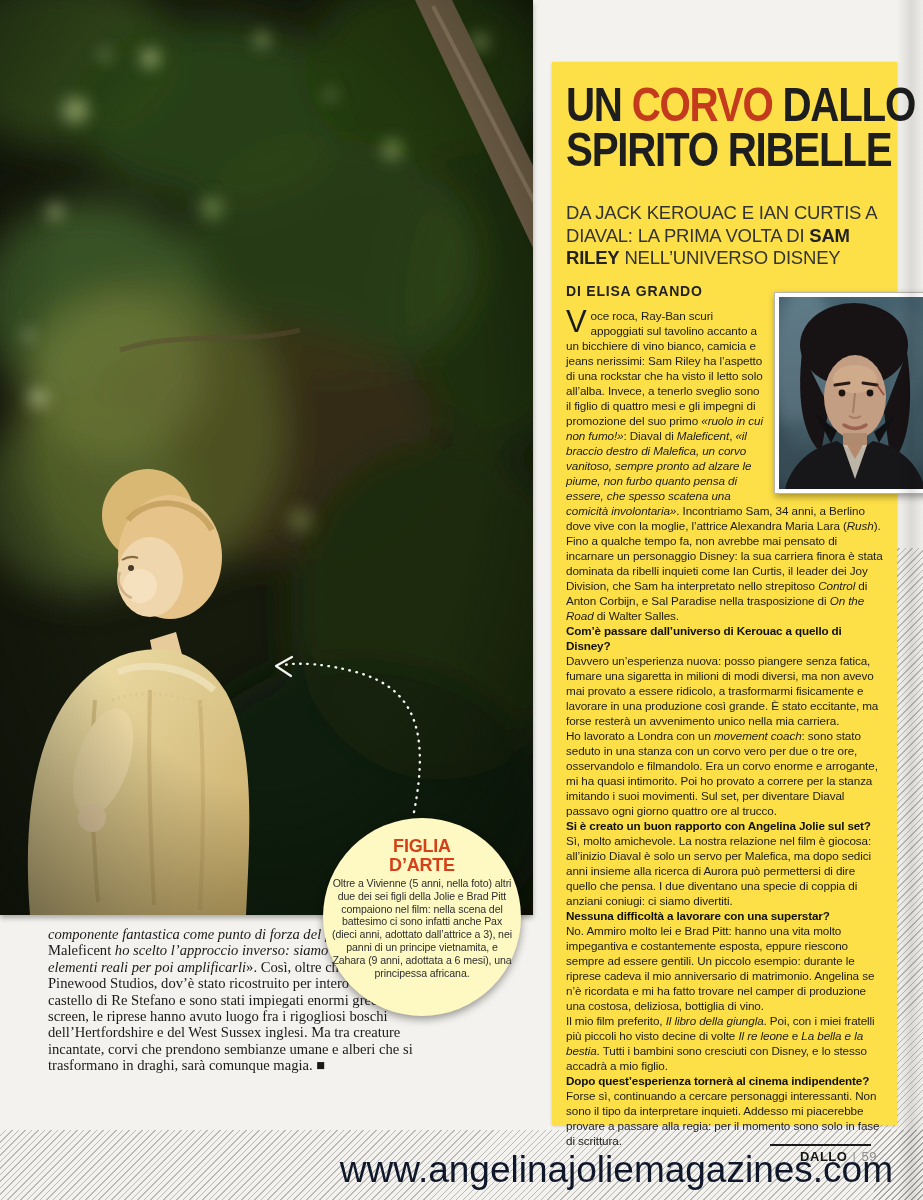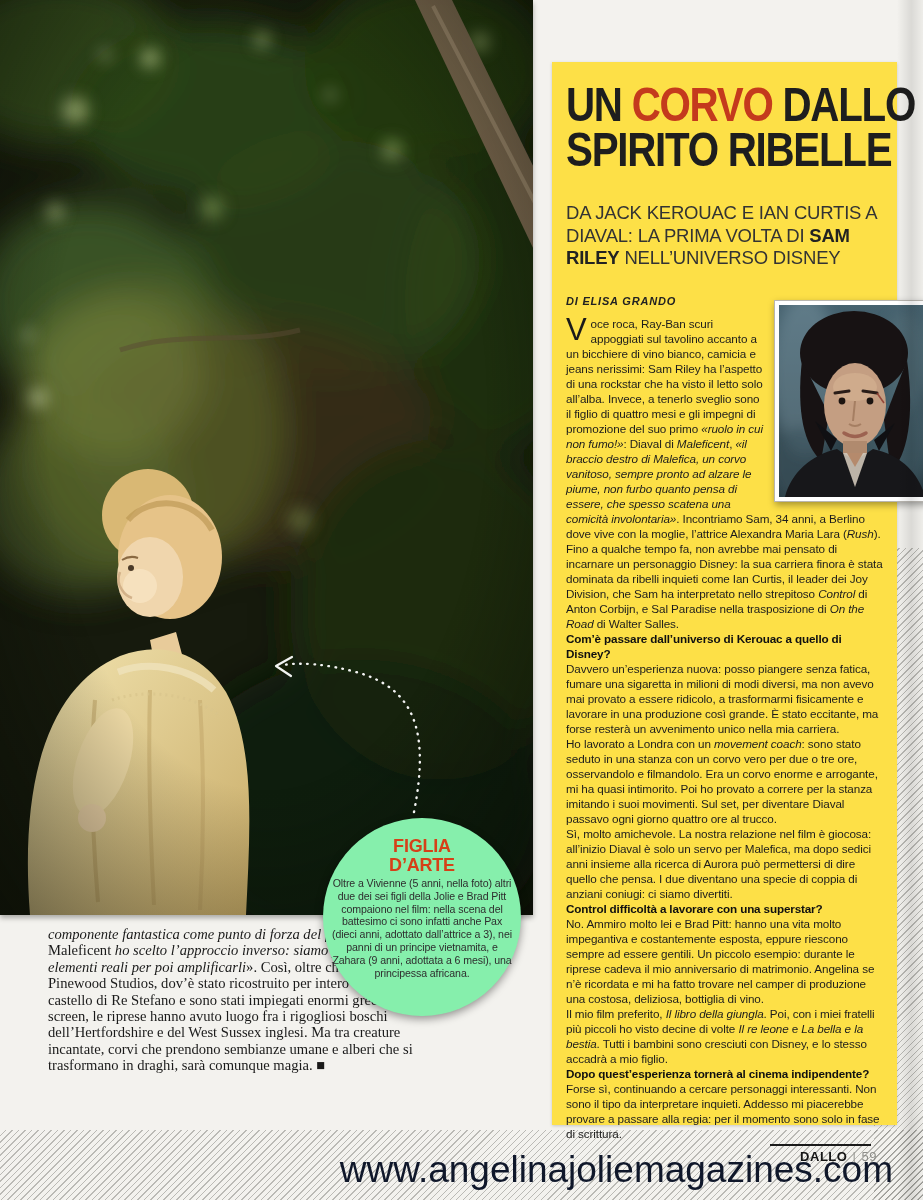--- a/index.html
+++ b/index.html
@@ -19,40 +19,40 @@
 
   .headline{color:#1e1e1e;font-weight:700;font-size:48px;line-height:45px;
     letter-spacing:-1.5px;transform:scaleX(.84);transform-origin:0 0;
     white-space:nowrap;}
   .headline .hl-red{color:#c43a1d;}
 
   .standfirst{margin-top:30px;font-size:18.5px;line-height:22.5px;color:#333;
     letter-spacing:-.2px;}
   .standfirst .r-b{font-weight:700;color:#222;}
 
-  .byline{margin-top:25px;font-size:11px;font-weight:700;color:#222;
-    letter-spacing:.8px;font-style:italic;}
+  .byline{margin-top:13px;font-size:14px;font-weight:700;color:#222;
+    letter-spacing:.8px;}
 
   .article-body{margin-top:9px;font-size:11.7px;line-height:15px;color:#1c1c1c;
     letter-spacing:-.1px;text-align:left;}
   .para{margin:0;}
   .para.q{font-weight:700;color:#101010;letter-spacing:-.15px;}
   .r-i{font-style:italic;}
   .r-b{font-weight:700;}
   .r-dc{float:left;font-size:31px;line-height:25px;padding:1px 4px 0 0;color:#1a1a1a;}
 
   
   .sam-frame{float:right;width:146px;height:192px;background:#fff;padding:4px;
     border:1px solid #b9b6b0;margin:-16px -47px 6px 10px;
     box-shadow:1px 3px 7px rgba(0,0,0,.35);}
   .sam-frame svg{display:block;}
 
   
   .callout{left:323px;top:818px;width:198px;height:198px;border-radius:50%;
-    background:#86efac;z-index:5;text-align:center;
+    background:#fef9c3;z-index:5;text-align:center;
     box-shadow:0 3px 9px rgba(0,0,0,.4);}
   .callout-title{margin:19px auto 3px auto;width:110px;font-size:18px;
     line-height:18.5px;font-weight:700;color:#d64018;letter-spacing:-.2px;}
   .callout-body{font-size:10.6px;line-height:12.8px;color:#2e2e2e;
     padding:0 9px;letter-spacing:-.1px;}
 
   
   .left-col{left:48px;top:926px;width:374px;z-index:2;
     font-family:"Liberation Serif",serif;font-size:14.6px;line-height:16.4px;
     color:#1a1a1a;text-align:left;}
@@ -208,22 +208,23 @@
           <path d="M100 146 L 116 118 L 95 135 Z" fill="#101013"></path>
           <path d="M64 148 L 76 182 L 88 148 Z" fill="#cfc5b8" opacity=".9"></path>
           <path d="M68 148 L 76 162 L 84 148 Z" fill="#b58a6c"></path>
         </svg>
       </div>
       <div>
           <p class="para intro"><span class="r-dc">V</span><span class="r-n">oce roca, Ray-Ban scuri appoggiati sul tavolino accanto a un bicchiere di vino bianco, camicia e jeans nerissimi: Sam Riley ha l’aspetto di una rockstar che ha visto il letto solo all’alba. Invece, a tenerlo sveglio sono il figlio di quattro mesi e gli impegni di promozione del suo primo </span><span class="r-i">«ruolo in cui non fumo!»</span><span class="r-n">: Diaval di </span><span class="r-i">Maleficent</span><span class="r-n">, </span><span class="r-i">«il braccio destro di Malefica, un corvo vanitoso, sempre pronto ad alzare le piume, non furbo quanto pensa di essere, che spesso scatena una comicità involontaria»</span><span class="r-n">. Incontriamo Sam, 34 anni, a Berlino dove vive con la moglie, l’attrice Alexandra Maria Lara (</span><span class="r-i">Rush</span><span class="r-n">). Fino a qualche tempo fa, non avrebbe mai pensato di incarnare un personaggio Disney: la sua carriera finora è stata dominata da ribelli inquieti come Ian Curtis, il leader dei Joy Division, che Sam ha interpretato nello strepitoso </span><span class="r-i">Control</span><span class="r-n"> di Anton Corbijn, e Sal Paradise nella trasposizione di </span><span class="r-i">On the Road</span><span class="r-n"> di Walter Salles.</span></p>
           <p class="para q"><span class="r-n">Com’è passare dall’universo di Kerouac a quello di Disney?</span></p>
           <p class="para a"><span class="r-n">Davvero un’esperienza nuova: posso piangere senza fatica, fumare una sigaretta in milioni di modi diversi, ma non avevo mai provato a essere ridicolo, a trasformarmi fisicamente e lavorare in una produzione così grande. È stato eccitante, ma forse resterà un avvenimento unico nella mia carriera.</span></p>
           <p class="para a"><span class="r-n">Ho lavorato a Londra con un </span><span class="r-i">movement coach</span><span class="r-n">: sono stato seduto in una stanza con un corvo vero per due o tre ore, osservandolo e filmandolo. Era un corvo enorme e arrogante, mi ha quasi intimorito. Poi ho provato a correre per la stanza imitando i suoi movimenti. Sul set, per diventare Diaval passavo ogni giorno quattro ore al trucco.</span></p>
+          <p class="para q"><span class="r-n">Si è creato un buon rapporto con Angelina Jolie sul set?</span></p>
           <p class="para a"><span class="r-n">Sì, molto amichevole. La nostra relazione nel film è giocosa: all’inizio Diaval è solo un servo per Malefica, ma dopo sedici anni insieme alla ricerca di Aurora può permettersi di dire quello che pensa. I due diventano una specie di coppia di anziani coniugi: ci siamo divertiti.</span></p>
-          <p class="para q"><span class="r-n">Control difficoltà a lavorare con una superstar?</span></p>
+          <p class="para q"><span class="r-n">Nessuna difficoltà a lavorare con una superstar?</span></p>
           <p class="para a"><span class="r-n">No. Ammiro molto lei e Brad Pitt: hanno una vita molto impegantiva e costantemente esposta, eppure riescono sempre ad essere gentili. Un piccolo esempio: durante le riprese cadeva il mio anniversario di matrimonio. Angelina se n’è ricordata e mi ha fatto trovare nel camper di produzione una costosa, deliziosa, bottiglia di vino.</span></p>
           <p class="para a"><span class="r-n">Il mio film preferito, </span><span class="r-i">Il libro della giungla</span><span class="r-n">. Poi, con i miei fratelli più piccoli ho visto decine di volte </span><span class="r-i">Il re leone</span><span class="r-n"> e </span><span class="r-i">La bella e la bestia</span><span class="r-n">. Tutti i bambini sono cresciuti con Disney, e lo stesso accadrà a mio figlio.</span></p>
           <p class="para q"><span class="r-n">Dopo quest’esperienza tornerà al cinema indipendente?</span></p>
           <p class="para a"><span class="r-n">Forse sì, continuando a cercare personaggi interessanti. Non sono il tipo da interpretare inquieti. Addesso mi piacerebbe provare a passare alla regia: per il momento sono solo in fase di scrittura.</span></p>
         </div>
     </div>
   </div>
 </div>
 
 <div class="abs callout">

